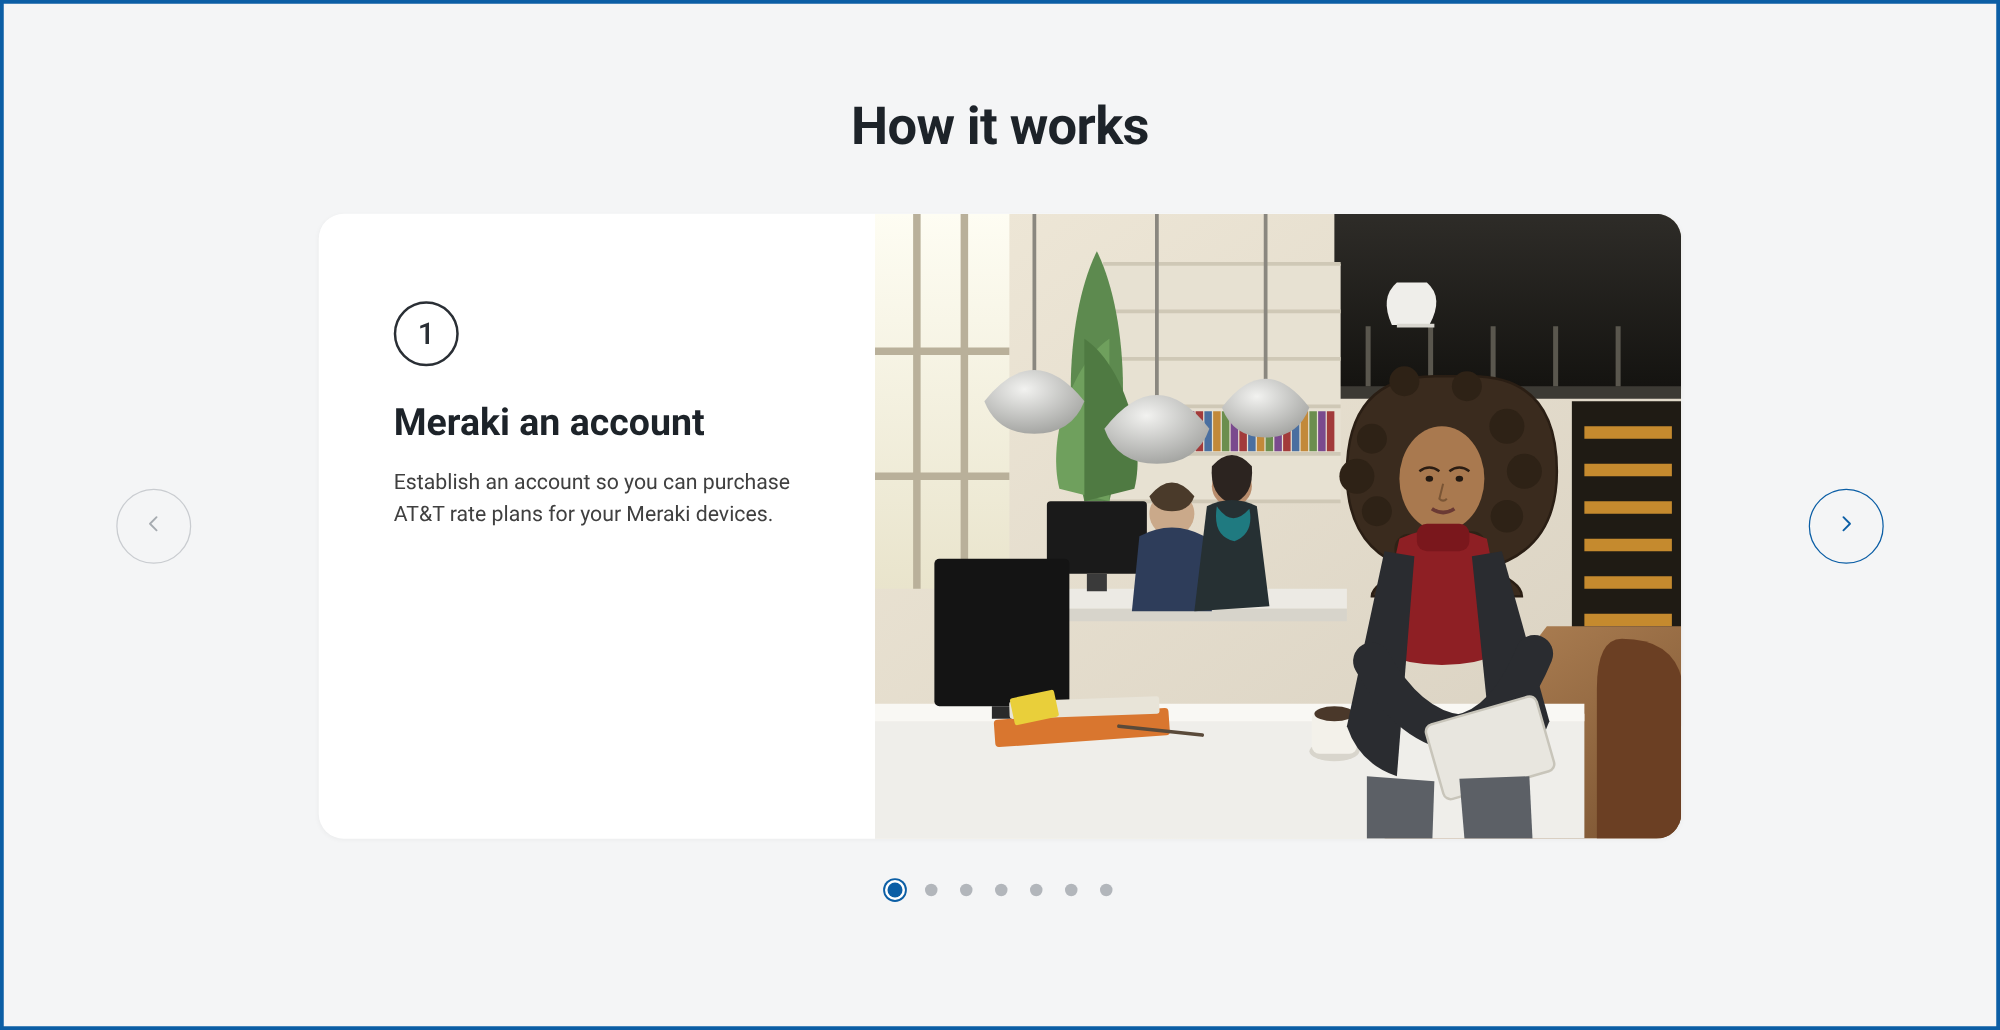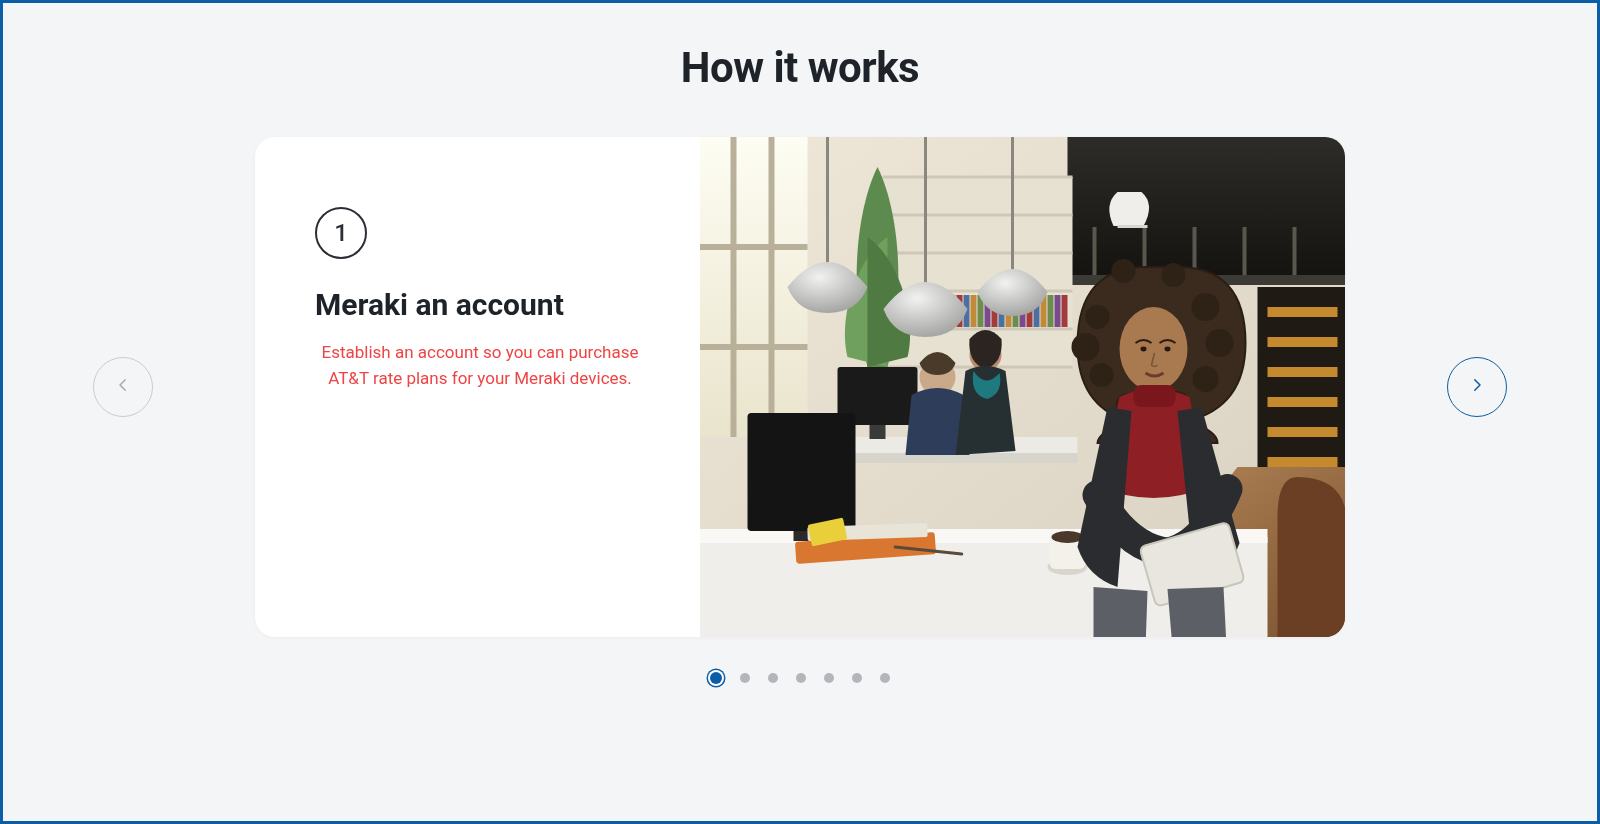--- a/index.html
+++ b/index.html
@@ -9,21 +9,21 @@
     background: #fff;
   }
   .outer-frame {
     width: 1600px;
     height: 824px;
     border: 3px solid #0b5ea5;
     background: #f4f5f6;
     display: flex;
     flex-direction: column;
     align-items: center;
-    padding-top: 40px;
+    padding-top: 74px;
     position: relative;
   }
   .section-title {
     font-size: 42px;
     font-weight: 700;
     color: #1d2329;
     letter-spacing: -0.5px;
     margin-bottom: 45px;
   }
   .carousel-wrap {
@@ -80,23 +80,22 @@
   }
   .card-title {
     font-size: 30px;
     font-weight: 700;
     color: #1d2329;
     margin-bottom: 18px;
   }
   .card-desc {
     font-size: 17px;
     line-height: 1.5;
-    color: #ef4444;
+    color: #404040;
     max-width: 330px;
-    text-align: center;
   }
   .card-right {
     flex: 1;
     position: relative;
     overflow: hidden;
   }
 
   
   .scene {
     width: 100%;

